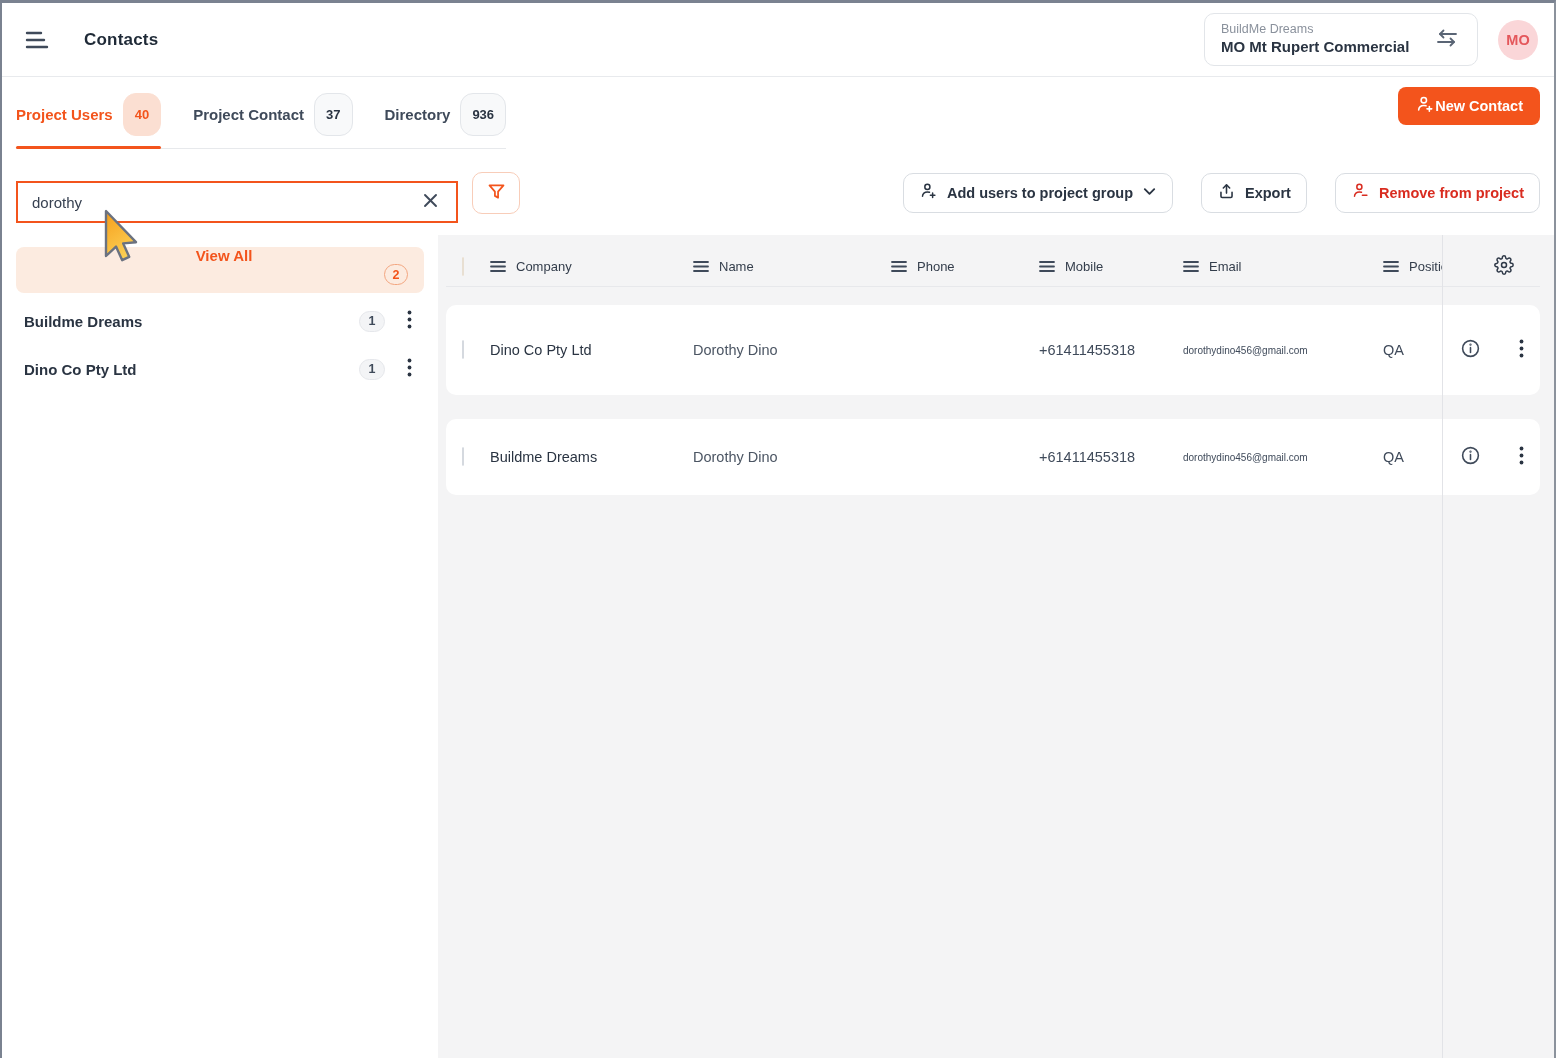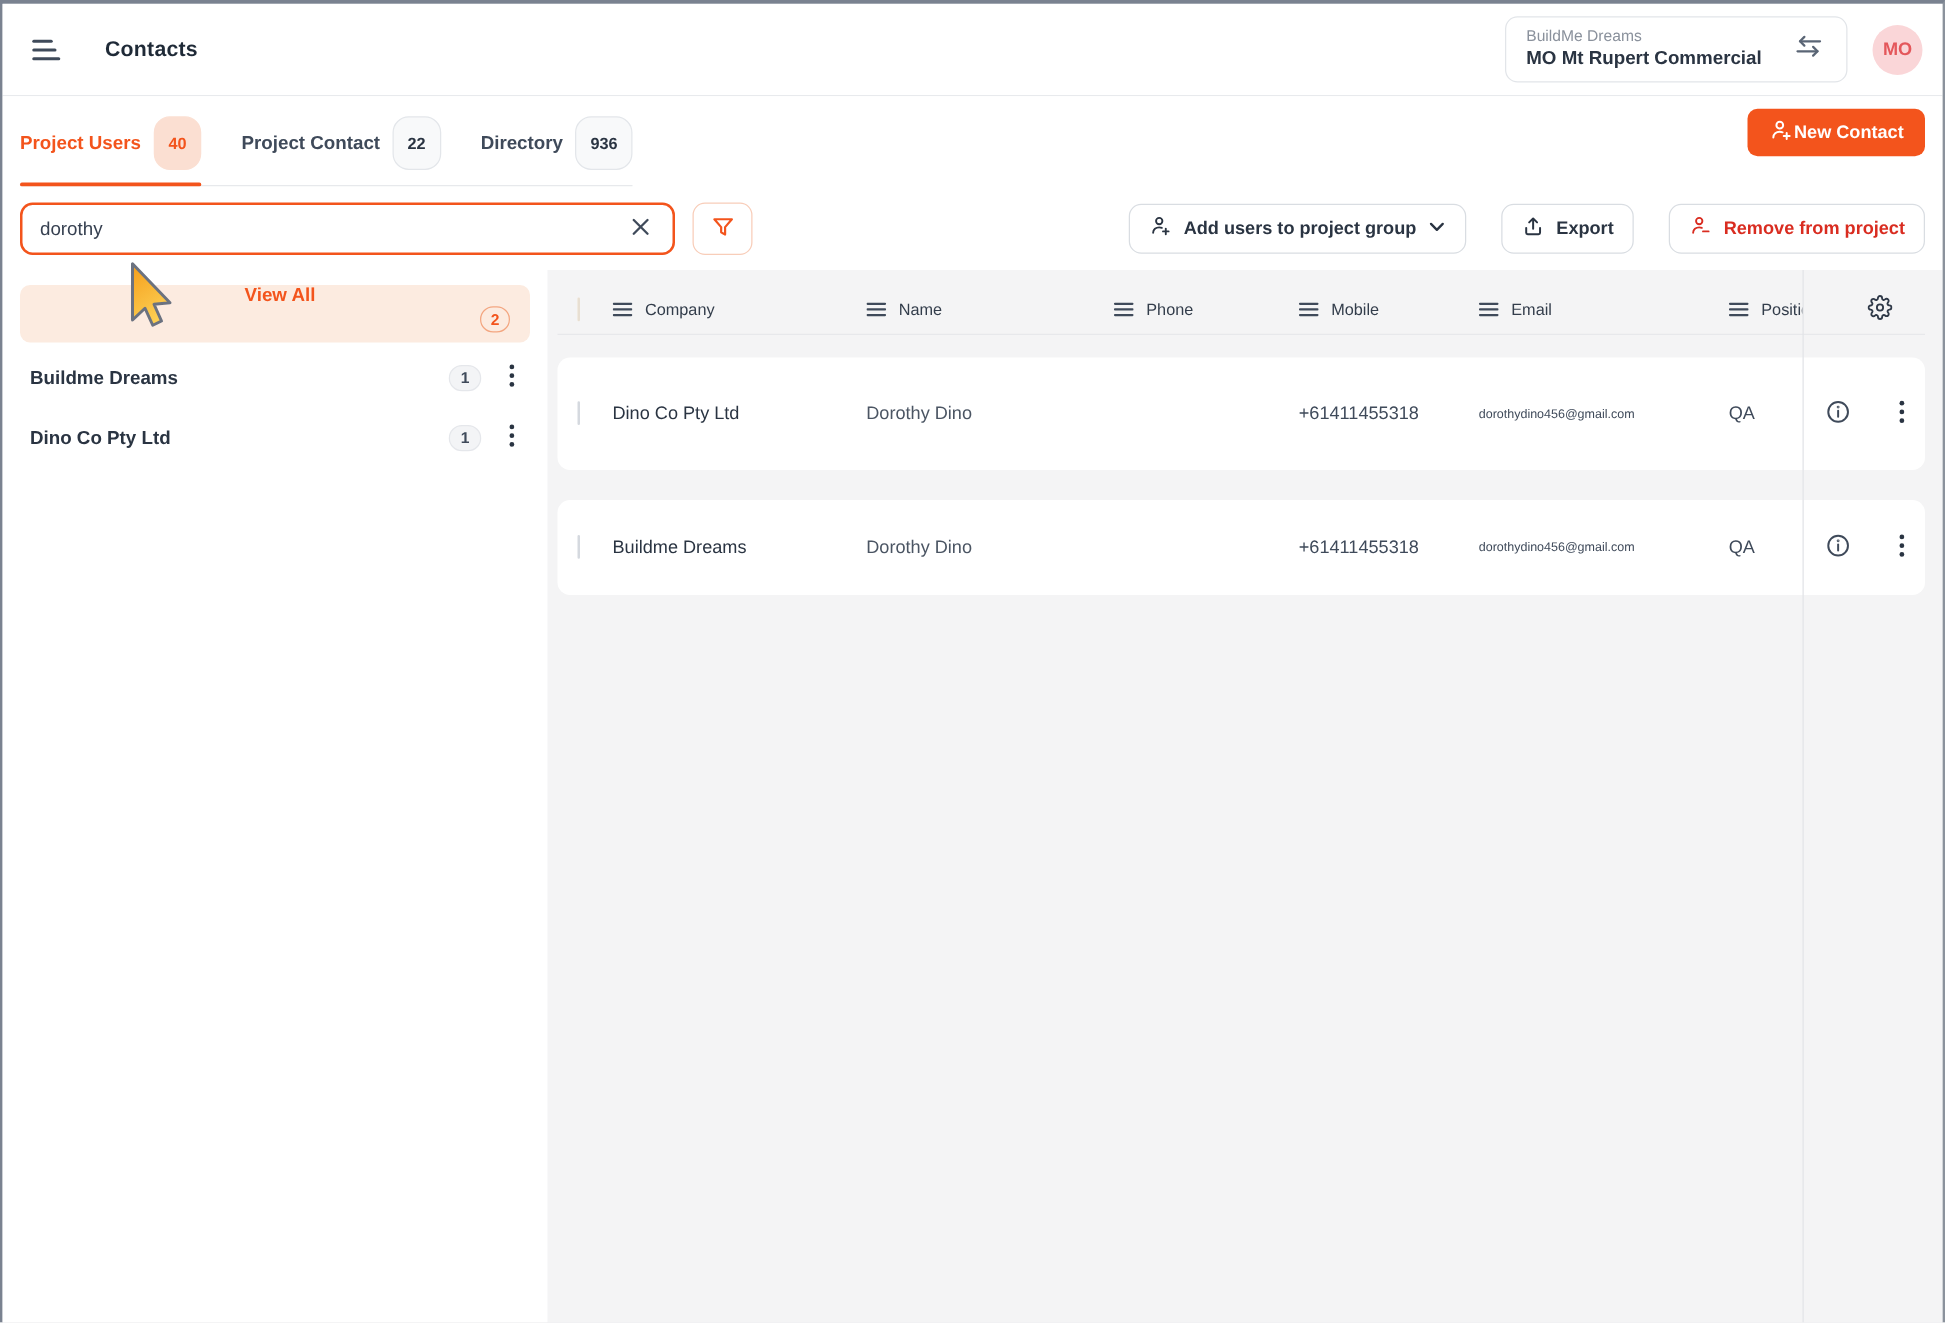--- a/index.html
+++ b/index.html
@@ -30,21 +30,21 @@
   .tabs { display:inline-flex; gap:32px; border-bottom:1px solid #e7e9ec; padding-bottom:0; }
   .tab { display:flex; align-items:center; gap:10px; padding:4px 0 12px 0; position:relative; cursor:pointer; background:none; border:none; font-family:inherit; }
   .tab-label { font-size:15px; font-weight:700; color:#3f4a5a; }
   .tab.active .tab-label { color:#f3541c; }
   .tab.active::after { content:""; position:absolute; left:0; right:0; bottom:-1px; height:3px; background:#f3541c; border-radius:2px; }
   .tab-badge { font-size:13px; font-weight:600; color:#2a3442; background:#f8f9fa; border:1px solid #e3e6ea; border-radius:13px; padding:13px 11px; }
   .tab.active .tab-badge { background:#fbdfd2; border-color:#fbdfd2; color:#f3541c; }
   .new-contact-btn { position:absolute; right:14px; top:10px; height:38px; display:flex; align-items:center; gap:0; background:#f3541c; color:#fff; border:none; border-radius:8px; padding:0 17px; font-size:14.5px; font-weight:700; cursor:pointer; font-family:inherit; }
 
   .search-row { display:flex; align-items:center; margin-top:13px; }
-  .search-box { width:524px; height:42px; border:2px solid #f3541c; border-radius:10px; display:flex; align-items:center; padding:0 13px 0 14px; background:#fff; }
+  .search-box { width:442px; height:42px; border:2px solid #f3541c; border-radius:0; display:flex; align-items:center; padding:0 13px 0 14px; background:#fff;margin-top:19px; }
   .search-input { flex:1; border:none; outline:none; font-size:15px; color:#374151; font-family:inherit; background:transparent; }
   .clear-btn { background:none; border:none; cursor:pointer; display:flex; padding:4px; color:#3f4a5a; }
   .filter-btn { width:48px; height:42px; margin-left:14px; border:1px solid #f8cdb9; border-radius:10px; background:#fff; display:flex; align-items:center; justify-content:center; color:#f3541c; cursor:pointer; }
   .right-actions { margin-left:auto; display:flex; align-items:center; gap:28px; }
   .ghost-btn { height:40px; display:flex; align-items:center; gap:9px; background:#fff; border:1px solid #d9dde2; border-radius:10px; padding:0 15px; font-size:14.5px; font-weight:600; color:#2a3442; cursor:pointer; font-family:inherit; }
   .ghost-btn.danger { color:#d92c20; font-weight:700;text-align:right; }
 
   
   .content { display:flex; height:866px; }
   .sidebar { width:436px; background:#fff; padding:12px 14px 0 14px; flex-shrink:0; }
@@ -118,21 +118,21 @@
 
   <div class="toolbar">
     <div class="tabs-row">
       <div class="tabs">
         <button class="tab active">
           <span class="tab-label">Project Users</span>
           <span class="tab-badge">40</span>
         </button>
         <button class="tab">
           <span class="tab-label">Project Contact</span>
-          <span class="tab-badge">22</span>
+          <span class="tab-badge">37</span>
         </button>
         <button class="tab">
           <span class="tab-label">Directory</span>
           <span class="tab-badge">936</span>
         </button>
       </div>
       <button class="new-contact-btn">
         <span>
           <svg width="20" height="19" viewBox="0 0 24 24" fill="none" stroke="#ffffff" stroke-width="2" stroke-linecap="round" stroke-linejoin="round">
             <circle cx="10.5" cy="6.5" r="3.4"></circle>

